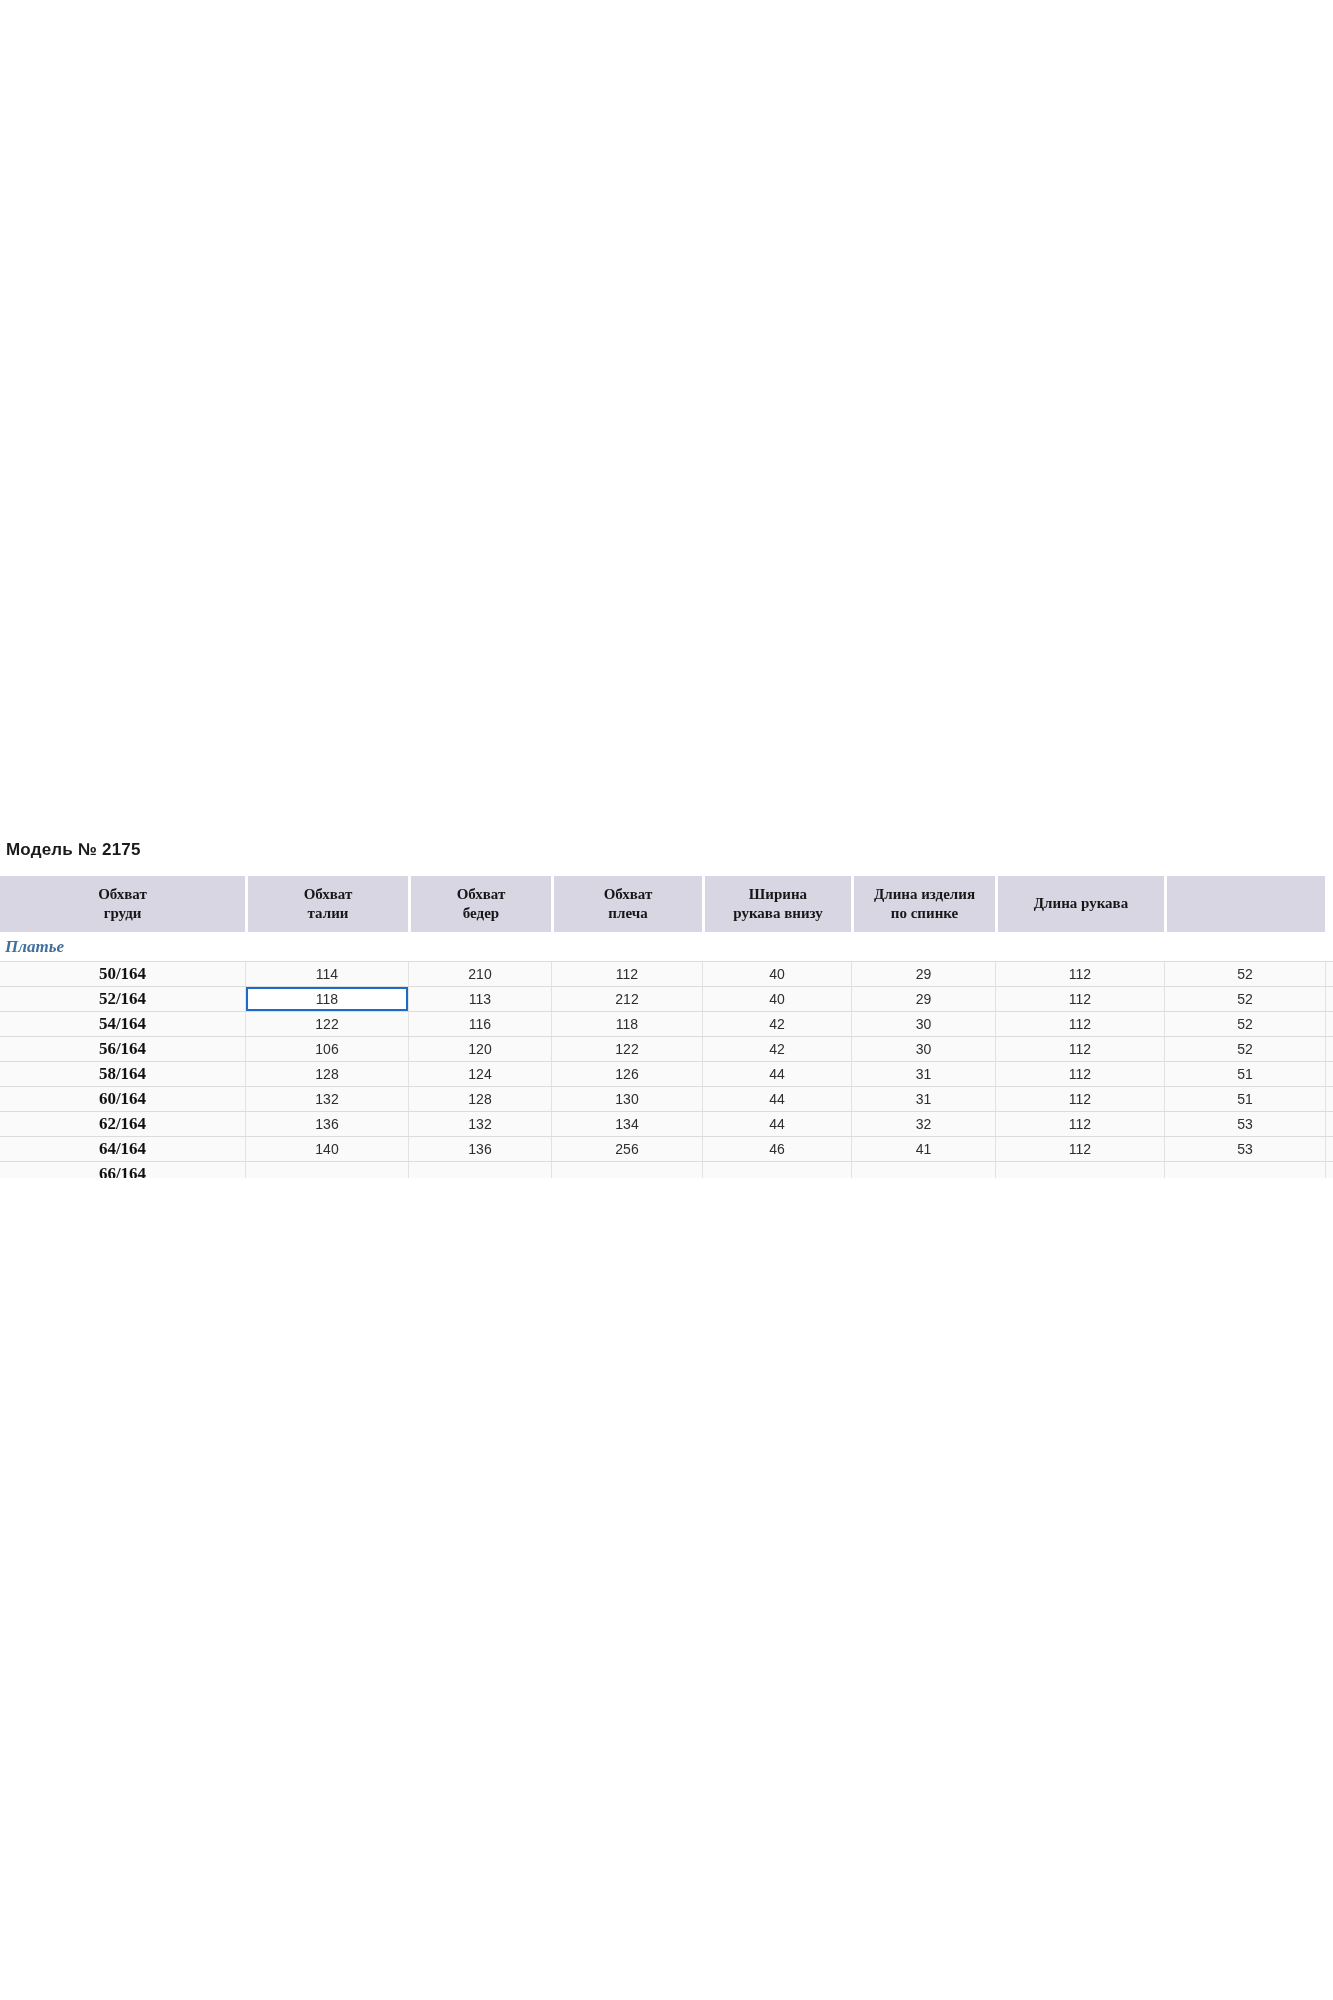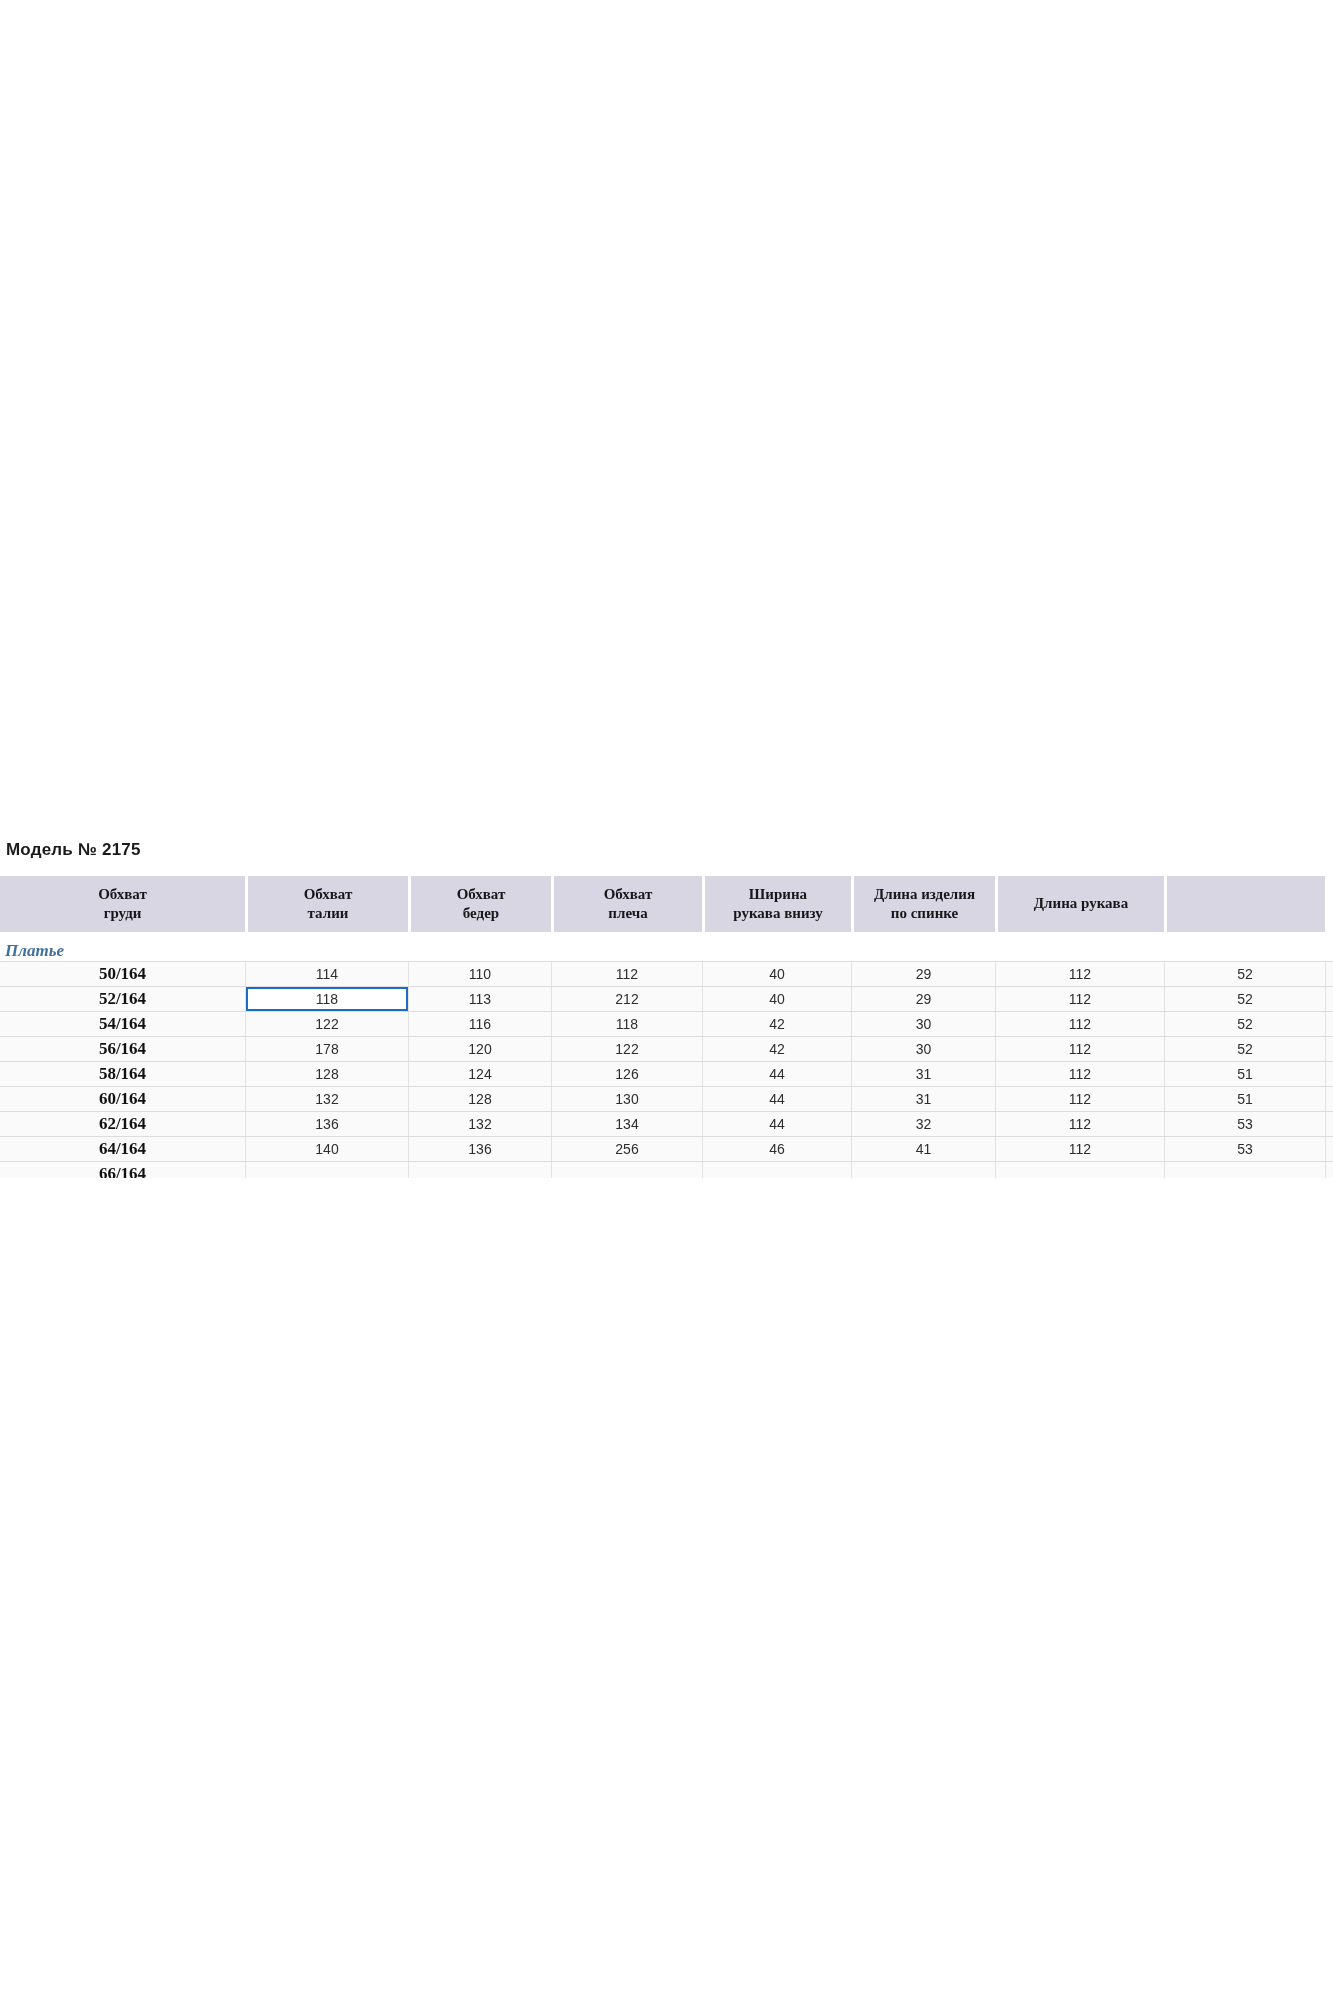--- a/index.html
+++ b/index.html
@@ -28,21 +28,21 @@
     display:flex;align-items:center;justify-content:center;
     text-align:center;
     font-family:"Liberation Serif",serif;
     font-size:15px;font-weight:700;color:#171717;line-height:1.3;
     white-space:pre-line;
     box-sizing:border-box;
   }
   .hcell + .hcell{border-left:3px solid #ffffff;}
   
   .section-row{
-    height:29px;background:#ffffff;display:flex;align-items:flex-end;
+    height:29px;background:#ffffff;display:flex;align-items:center;
     padding-left:5px;box-sizing:border-box;
   }
   .section-label{
     font-family:"Liberation Serif",serif;font-style:italic;font-weight:600;
     font-size:17px;color:var(--section-color,#42709d);
   }
   
   .trow{
     height:25px;border-top:1px solid #dcdcdc;box-sizing:border-box;
     background:#fafafa;
@@ -90,21 +90,21 @@
       <div class="hcell">Длина рукава</div>
       <div class="hcell"></div>
     </div>
   <div class="section-row">
     <span class="section-label">Платье</span>
   </div>
   <div id="table-body">
       <div class="grid-row trow">
         <div class="cell size-cell">50/164</div>
         <div class="cell value-cell">114</div>
-        <div class="cell value-cell">110</div>
+        <div class="cell value-cell">210</div>
         <div class="cell value-cell">112</div>
         <div class="cell value-cell">40</div>
         <div class="cell value-cell">29</div>
         <div class="cell value-cell">112</div>
         <div class="cell value-cell">52</div>
         <div class="cell filler"></div>
       </div>
       <div class="grid-row trow">
         <div class="cell size-cell">52/164</div>
         <div class="cell value-cell selected">118</div>
@@ -122,21 +122,21 @@
         <div class="cell value-cell">116</div>
         <div class="cell value-cell">118</div>
         <div class="cell value-cell">42</div>
         <div class="cell value-cell">30</div>
         <div class="cell value-cell">112</div>
         <div class="cell value-cell">52</div>
         <div class="cell filler"></div>
       </div>
       <div class="grid-row trow">
         <div class="cell size-cell">56/164</div>
-        <div class="cell value-cell">178</div>
+        <div class="cell value-cell">106</div>
         <div class="cell value-cell">120</div>
         <div class="cell value-cell">122</div>
         <div class="cell value-cell">42</div>
         <div class="cell value-cell">30</div>
         <div class="cell value-cell">112</div>
         <div class="cell value-cell">52</div>
         <div class="cell filler"></div>
       </div>
       <div class="grid-row trow">
         <div class="cell size-cell">58/164</div>

